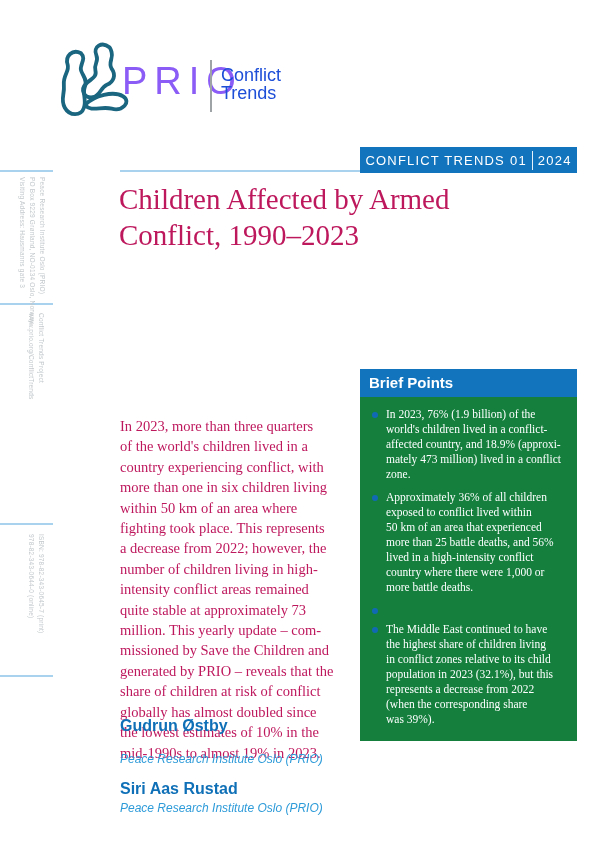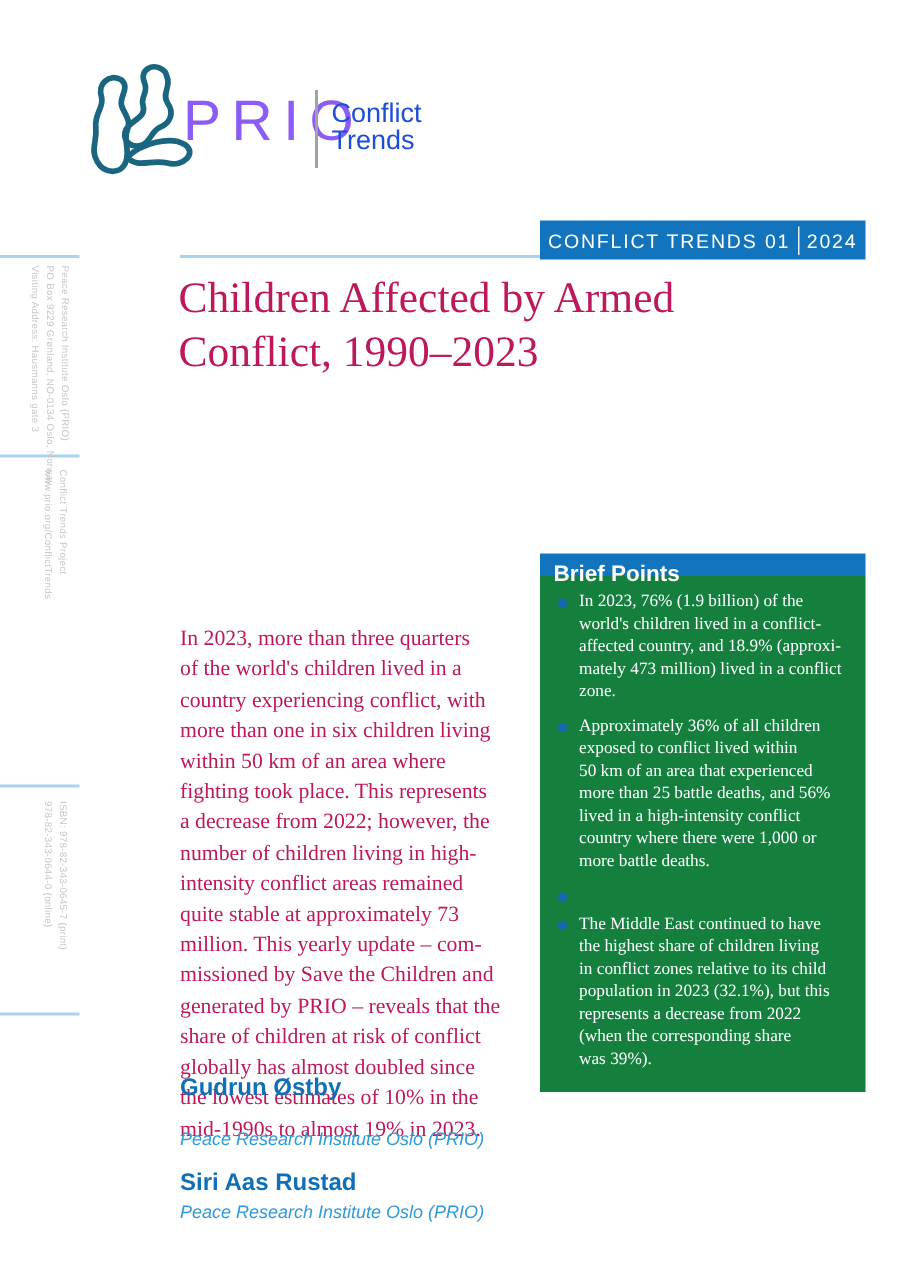--- a/index.html
+++ b/index.html
@@ -50,21 +50,21 @@
   
   .author-name{
     position:absolute;left:120px;color:#0f70b7;font-size:16px;font-weight:600;
   }
   .author-aff{
     position:absolute;left:120px;color:#2e9bd9;font-size:12px;font-style:italic;
   }
   
   .bp-box{position:absolute;left:360px;top:369px;width:217px;}
   .bp-header{
-    height:15px;line-height:27px;background:#1274bd;color:#ffffff;
+    height:28px;line-height:27px;background:#1274bd;color:#ffffff;
     font-size:15px;font-weight:700;padding-left:9px;
   }
   .bp-body{background:#15803d;padding:10px 4px 14px 12px;}
   .bp-list{list-style:none;margin:0;padding:0;}
   .bp-list li{display:flex;gap:8px;margin-bottom:8px;}
   .bp-dot{flex:0 0 auto;width:6px;height:6px;border-radius:50%;background:#1169b4;margin-top:5px;}
   .bp-text{
     font-family:"Liberation Serif",serif;font-size:11.5px;line-height:15px;
     color:#fdfeff;white-space:pre;
   }

